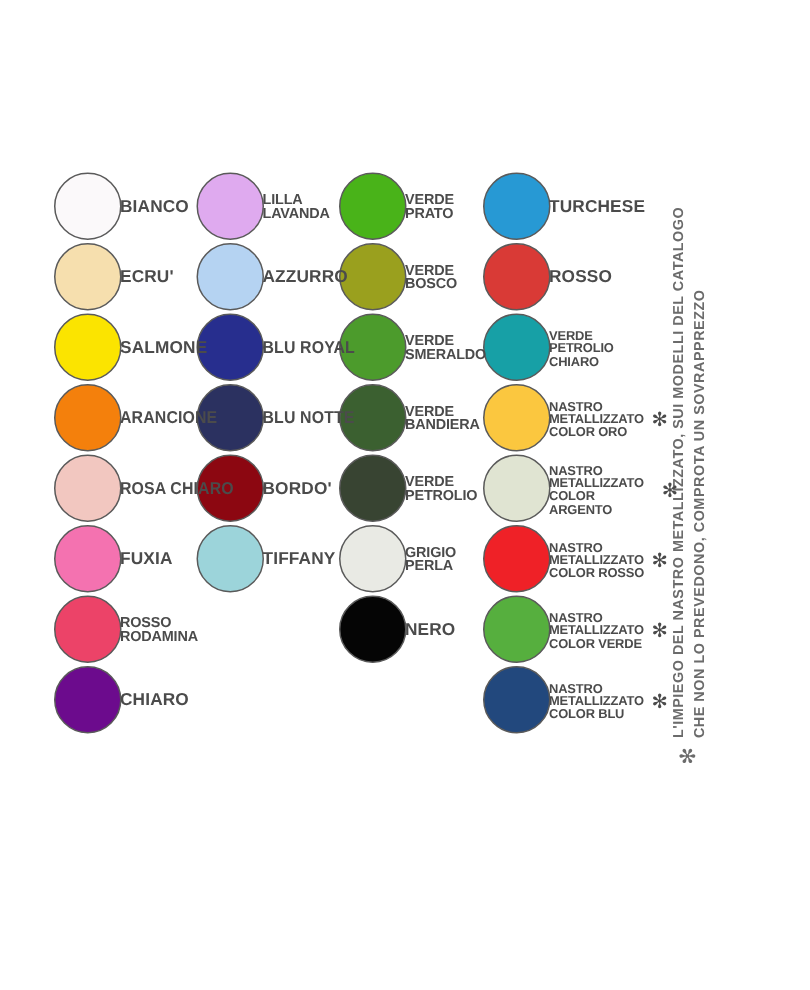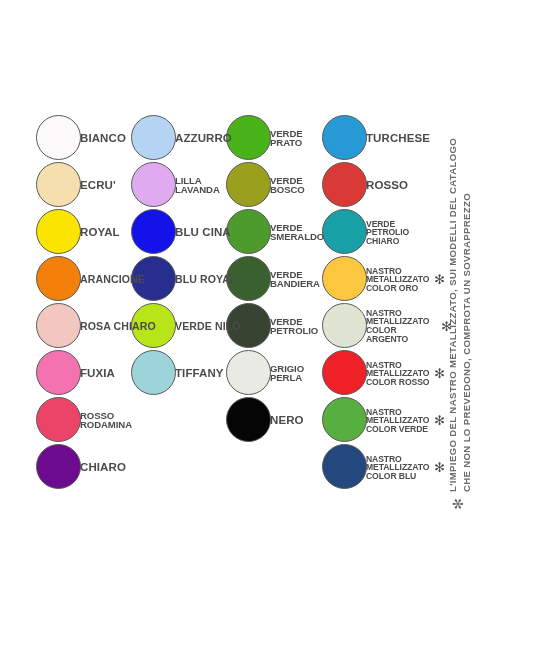--- a/index.html
+++ b/index.html
@@ -152,21 +152,21 @@
         <div class="swatch-row">
           <div class="swatch-dot" style="background: rgb(251, 249, 250);"></div>
           <div class="swatch-label lines-1"><div class="label-wrap"><span class="label-text">BIANCO</span></div></div>
         </div>
         <div class="swatch-row">
           <div class="swatch-dot" style="background: rgb(246, 223, 174);"></div>
           <div class="swatch-label lines-1"><div class="label-wrap"><span class="label-text">ECRU'</span></div></div>
         </div>
         <div class="swatch-row">
           <div class="swatch-dot" style="background: rgb(251, 228, 0);"></div>
-          <div class="swatch-label lines-1"><div class="label-wrap"><span class="label-text">ROYAL</span></div></div>
+          <div class="swatch-label lines-1"><div class="label-wrap"><span class="label-text">SALMONE</span></div></div>
         </div>
         <div class="swatch-row">
           <div class="swatch-dot" style="background: rgb(244, 128, 12);"></div>
           <div class="swatch-label lines-1 narrow"><div class="label-wrap"><span class="label-text">ARANCIONE</span></div></div>
         </div>
         <div class="swatch-row">
           <div class="swatch-dot" style="background: rgb(242, 199, 192);"></div>
           <div class="swatch-label lines-1 narrow"><div class="label-wrap"><span class="label-text">ROSA CHIARO</span></div></div>
         </div>
         <div class="swatch-row">
@@ -178,39 +178,39 @@
           <div class="swatch-label lines-2"><div class="label-wrap"><span class="label-text">ROSSO
 RODAMINA</span></div></div>
         </div>
         <div class="swatch-row">
           <div class="swatch-dot" style="background: rgb(108, 11, 141);"></div>
           <div class="swatch-label lines-1"><div class="label-wrap"><span class="label-text">CHIARO</span></div></div>
         </div>
       </div>
     <div class="swatch-column col-1">
         <div class="swatch-row">
-          <div class="swatch-dot" style="background: rgb(181, 211, 242);"></div>
-          <div class="swatch-label lines-1"><div class="label-wrap"><span class="label-text">AZZURRO</span></div></div>
-        </div>
-        <div class="swatch-row">
           <div class="swatch-dot" style="background: rgb(223, 170, 239);"></div>
           <div class="swatch-label lines-2"><div class="label-wrap"><span class="label-text">LILLA
 LAVANDA</span></div></div>
         </div>
         <div class="swatch-row">
-          <div class="swatch-dot" style="background: rgb(19, 18, 232);"></div>
-          <div class="swatch-label lines-1"><div class="label-wrap"><span class="label-text">BLU CINA</span></div></div>
+          <div class="swatch-dot" style="background: rgb(181, 211, 242);"></div>
+          <div class="swatch-label lines-1"><div class="label-wrap"><span class="label-text">AZZURRO</span></div></div>
         </div>
         <div class="swatch-row">
           <div class="swatch-dot" style="background: rgb(39, 46, 142);"></div>
           <div class="swatch-label lines-1 narrow"><div class="label-wrap"><span class="label-text">BLU ROYAL</span></div></div>
         </div>
         <div class="swatch-row">
-          <div class="swatch-dot" style="background: rgb(184, 229, 25);"></div>
-          <div class="swatch-label lines-1 narrow"><div class="label-wrap"><span class="label-text">VERDE NILO</span></div></div>
+          <div class="swatch-dot" style="background: rgb(43, 49, 96);"></div>
+          <div class="swatch-label lines-1 narrow"><div class="label-wrap"><span class="label-text">BLU NOTTE</span></div></div>
+        </div>
+        <div class="swatch-row">
+          <div class="swatch-dot" style="background: rgb(140, 7, 17);"></div>
+          <div class="swatch-label lines-1"><div class="label-wrap"><span class="label-text">BORDO'</span></div></div>
         </div>
         <div class="swatch-row">
           <div class="swatch-dot" style="background: rgb(156, 212, 218);"></div>
           <div class="swatch-label lines-1"><div class="label-wrap"><span class="label-text">TIFFANY</span></div></div>
         </div>
       </div>
     <div class="swatch-column col-2">
         <div class="swatch-row">
           <div class="swatch-dot" style="background: rgb(73, 179, 25);"></div>
           <div class="swatch-label lines-2"><div class="label-wrap"><span class="label-text">VERDE

